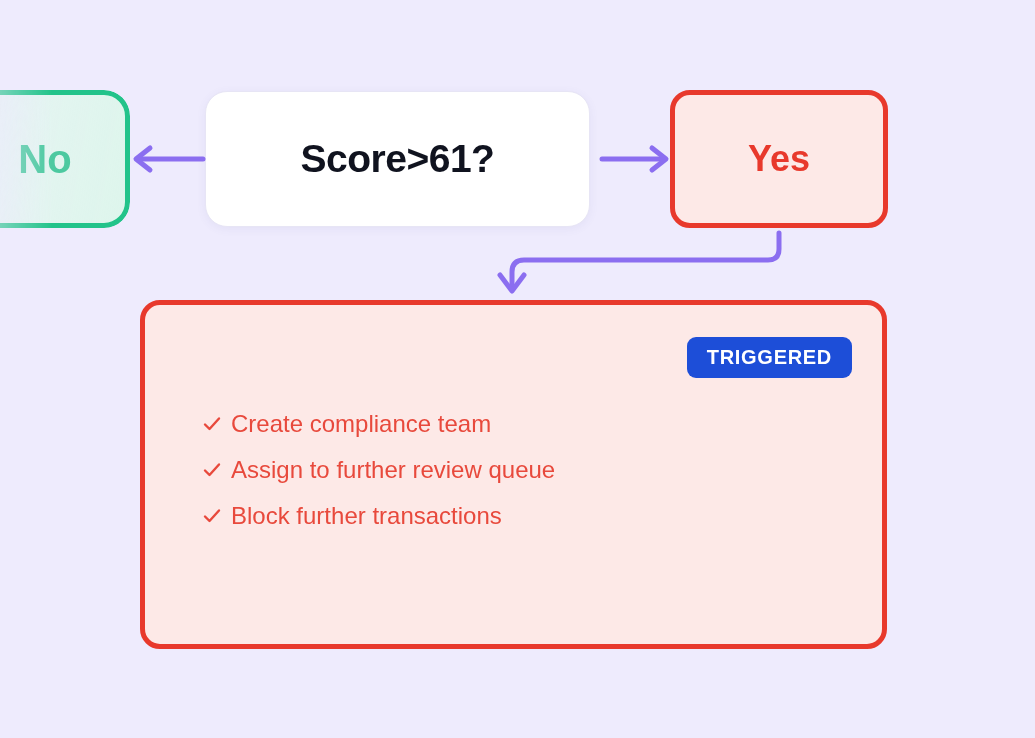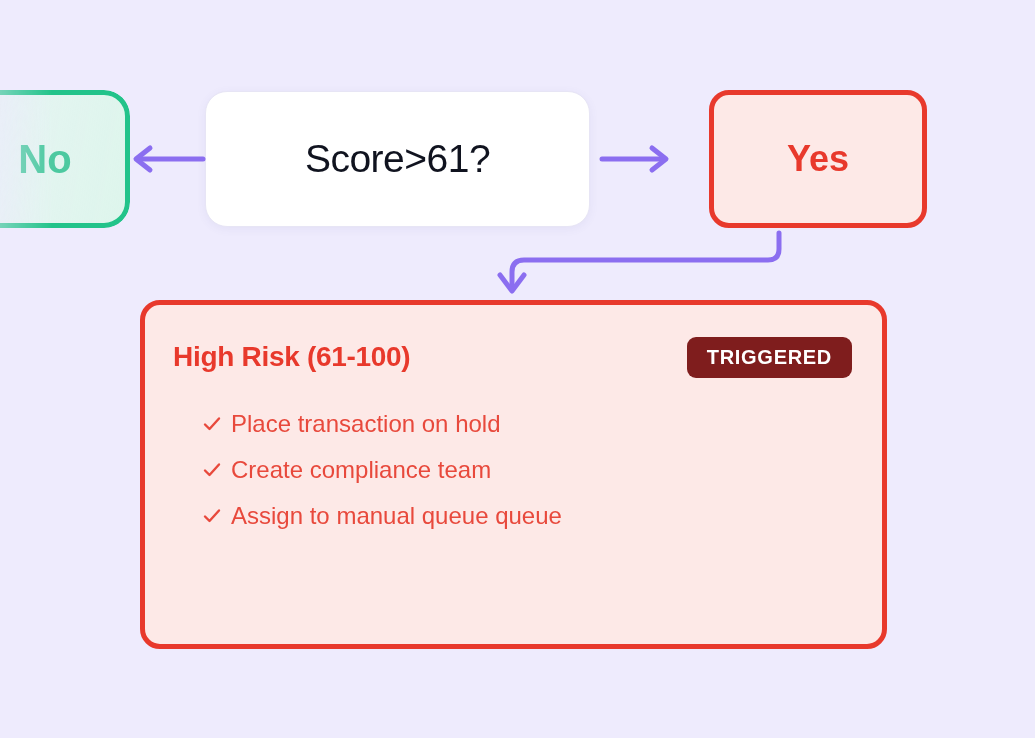--- a/index.html
+++ b/index.html
@@ -56,39 +56,38 @@
     background: #ffffff;
     border: 1px solid #e7e5f5;
     border-radius: 22px;
     box-shadow: 0 2px 10px rgba(90,80,160,0.07);
     display: flex;
     align-items: center;
     justify-content: center;
   }
   .node-decision .node-label {
     font-size: 39px;
-    font-weight: 400;
+    font-weight: 700;
     color: #10131f;
     letter-spacing: -0.5px;
   }
 
   .node-yes {
     position: absolute;
     left: 670px;
     top: 90px;
     width: 218px;
     height: 138px;
     box-sizing: border-box;
     background: #fde9e7;
     border: 5px solid #e8392c;
     border-radius: 20px;
     display: flex;
     align-items: center;
     justify-content: center;
-    margin-left: 39px;
   }
   .node-yes .node-label {
     font-size: 36px;
     font-weight: 700;
     color: #e8392c;
   }
 
   
   .arrow-svg {
     position: absolute;
@@ -124,21 +123,21 @@
     top: 8px;
     font-size: 28px;
     font-weight: 700;
     color: #e8392c;
     letter-spacing: -0.3px;
   }
   .status-badge {
     position: absolute;
     right: 0;
     top: 4px;
-    background: #7f1d1d;
+    background: #1d4ed8;
     color: #ffffff;
     font-size: 20px;
     font-weight: 700;
     letter-spacing: 0.7px;
     padding: 10px 20px 11px 20px;
     border-radius: 9px;
     line-height: 1;
   }
 
   .action-list {
@@ -195,44 +194,43 @@
     </g>
 
     <g>
       <path d="M779,233 L779,249 Q779,260 768,260 L524,260 Q512,260 512,272 L512,288" stroke="#8b6ef0" stroke-width="5" stroke-linecap="round" stroke-linejoin="round" fill="none"></path>
       <path d="M500,275 L512,291 L524,275" stroke="#8b6ef0" stroke-width="5" stroke-linecap="round" stroke-linejoin="round" fill="none"></path>
     </g>
   </svg>
 
   <div class="outcome-card">
     <div class="card-head">
-      <div class="card-title">High Risk (61-100)</div>
       <div class="status-badge">TRIGGERED</div>
     </div>
     <ul class="action-list">
-      <li class="action-item">
-        <span class="check-icon">
-          <svg width="22" height="22" viewBox="0 0 22 22">
-              <path d="M4,11.5 L8.5,16 L18,5.5" stroke="#e8493c" stroke-width="2.4" fill="none" stroke-linecap="round" stroke-linejoin="round"></path>
-            </svg>
-        </span>
-        <span class="action-text">Place transaction on hold</span>
-      </li>
       <li class="action-item">
         <span class="check-icon">
           <svg width="22" height="22" viewBox="0 0 22 22">
               <path d="M4,11.5 L8.5,16 L18,5.5" stroke="#e8493c" stroke-width="2.4" fill="none" stroke-linecap="round" stroke-linejoin="round"></path>
             </svg>
         </span>
         <span class="action-text">Create compliance team</span>
       </li>
       <li class="action-item">
         <span class="check-icon">
           <svg width="22" height="22" viewBox="0 0 22 22">
               <path d="M4,11.5 L8.5,16 L18,5.5" stroke="#e8493c" stroke-width="2.4" fill="none" stroke-linecap="round" stroke-linejoin="round"></path>
             </svg>
         </span>
-        <span class="action-text">Assign to manual queue queue</span>
+        <span class="action-text">Assign to further review queue</span>
+      </li>
+      <li class="action-item">
+        <span class="check-icon">
+          <svg width="22" height="22" viewBox="0 0 22 22">
+              <path d="M4,11.5 L8.5,16 L18,5.5" stroke="#e8493c" stroke-width="2.4" fill="none" stroke-linecap="round" stroke-linejoin="round"></path>
+            </svg>
+        </span>
+        <span class="action-text">Block further transactions</span>
       </li>
     </ul>
   </div>
 
 </div>
 
 </body></html>

